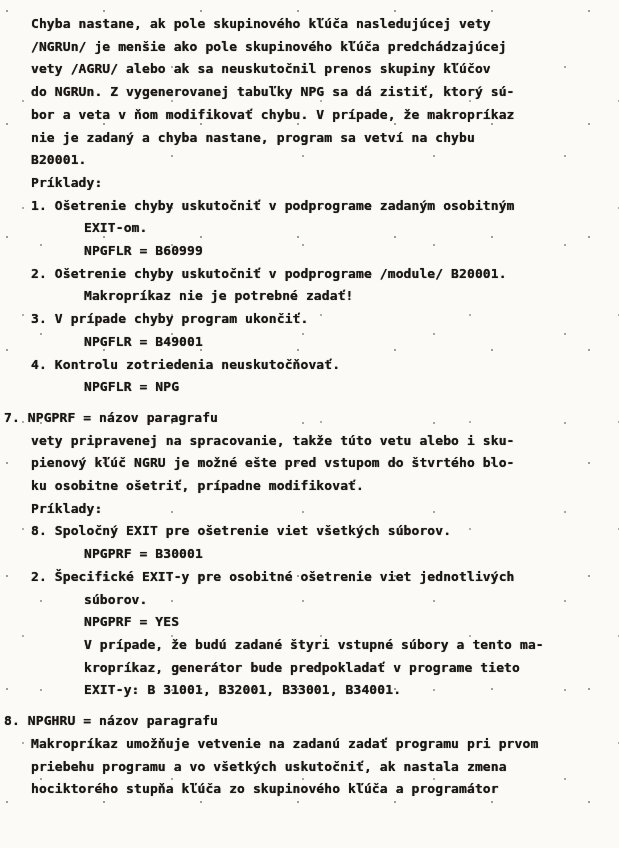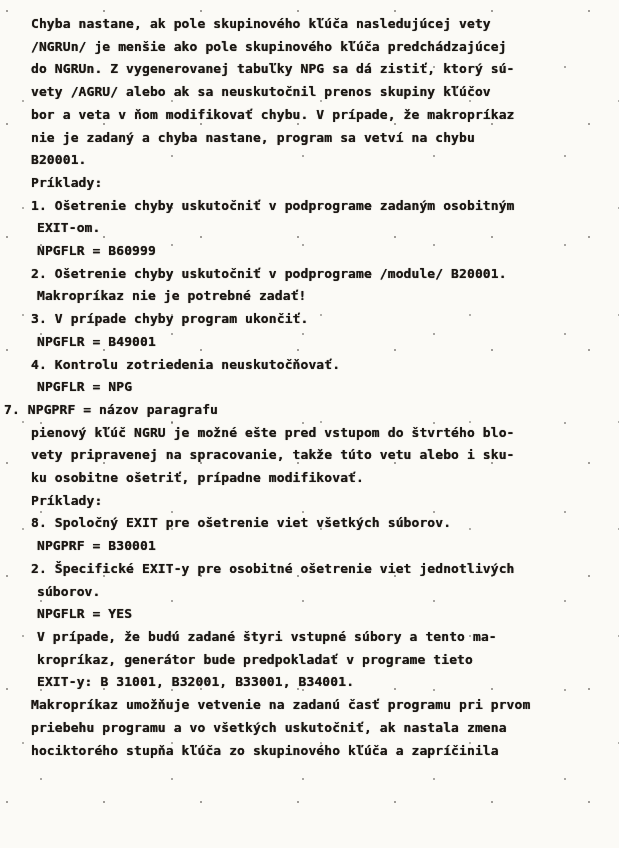--- a/index.html
+++ b/index.html
@@ -31,56 +31,57 @@
     font-weight: bold;
     line-height: 22.7px;
     color: var(--ink, #1b1713);
     text-shadow: 0 0 0.8px rgba(27, 23, 19, 0.85);
   }
   .line {
     white-space: pre;
     letter-spacing: 0.1px;
   }
   .line.body { margin-left: 31px; }
-  .line.sub  { margin-left: 37px; }
+  .line.sub  { margin-left: 84px; }
   .line.top  { margin-left: 4px;  }
-  .line.gap  { margin-top: 0;   }
+  .line.gap  { margin-top: 8px;   }
 </style>
 </head>
 <body>
 
 <div class="paper">
   <div class="doc" id="doc-lines">
       <div class="line body">Chyba nastane, ak pole skupinového kľúča nasledujúcej vety</div>
       <div class="line body">/NGRUn/ je menšie ako pole skupinového kľúča predchádzajúcej</div>
+      <div class="line body">vety /AGRU/ alebo ak sa neuskutočnil prenos skupiny kľúčov</div>
       <div class="line body">do NGRUn. Z vygenerovanej tabuľky NPG sa dá zistiť, ktorý sú-</div>
-      <div class="line body">vety /AGRU/ alebo ak sa neuskutočnil prenos skupiny kľúčov</div>
       <div class="line body">bor a veta v ňom modifikovať chybu. V prípade, že makropríkaz</div>
       <div class="line body">nie je zadaný a chyba nastane, program sa vetví na chybu</div>
       <div class="line body">B20001.</div>
       <div class="line body">Príklady:</div>
       <div class="line body">1. Ošetrenie chyby uskutočniť v podprograme zadaným osobitným</div>
       <div class="line sub">EXIT-om.</div>
       <div class="line sub">NPGFLR = B60999</div>
       <div class="line body">2. Ošetrenie chyby uskutočniť v podprograme /module/ B20001.</div>
       <div class="line sub">Makropríkaz nie je potrebné zadať!</div>
       <div class="line body">3. V prípade chyby program ukončiť.</div>
       <div class="line sub">NPGFLR = B49001</div>
       <div class="line body">4. Kontrolu zotriedenia neuskutočňovať.</div>
       <div class="line sub">NPGFLR = NPG</div>
       <div class="line top gap">7. NPGPRF = názov paragrafu</div>
+      <div class="line body">vety pripravenej na spracovanie, takže túto vetu alebo i sku-</div>
       <div class="line body">pienový kľúč NGRU je možné ešte pred vstupom do štvrtého blo-</div>
-      <div class="line body">vety pripravenej na spracovanie, takže túto vetu alebo i sku-</div>
       <div class="line body">ku osobitne ošetriť, prípadne modifikovať.</div>
       <div class="line body">Príklady:</div>
       <div class="line body">8. Spoločný EXIT pre ošetrenie viet všetkých súborov.</div>
       <div class="line sub">NPGPRF = B30001</div>
       <div class="line body">2. Špecifické EXIT-y pre osobitné ošetrenie viet jednotlivých</div>
       <div class="line sub">súborov.</div>
-      <div class="line sub">NPGFLR = YES</div>
+      <div class="line sub">NPGPRF = YES</div>
       <div class="line sub">V prípade, že budú zadané štyri vstupné súbory a tento ma-</div>
       <div class="line sub">kropríkaz, generátor bude predpokladať v programe tieto</div>
       <div class="line sub">EXIT-y: B 31001, B32001, B33001, B34001.</div>
-      <div class="line body">Makropríkaz umožňuje vetvenie na zadanú časť programu pri prvom</div>
+      <div class="line top gap">8. NPGHRU = názov paragrafu</div>
+      <div class="line body">Makropríkaz umožňuje vetvenie na zadanú zadať programu pri prvom</div>
       <div class="line body">priebehu programu a vo všetkých uskutočniť, ak nastala zmena</div>
-      <div class="line body">hociktorého stupňa kľúča zo skupinového kľúča a zapríčinila</div>
+      <div class="line body">hociktorého stupňa kľúča zo skupinového kľúča a programátor</div>
     </div>
 </div>
 
 </body></html>

